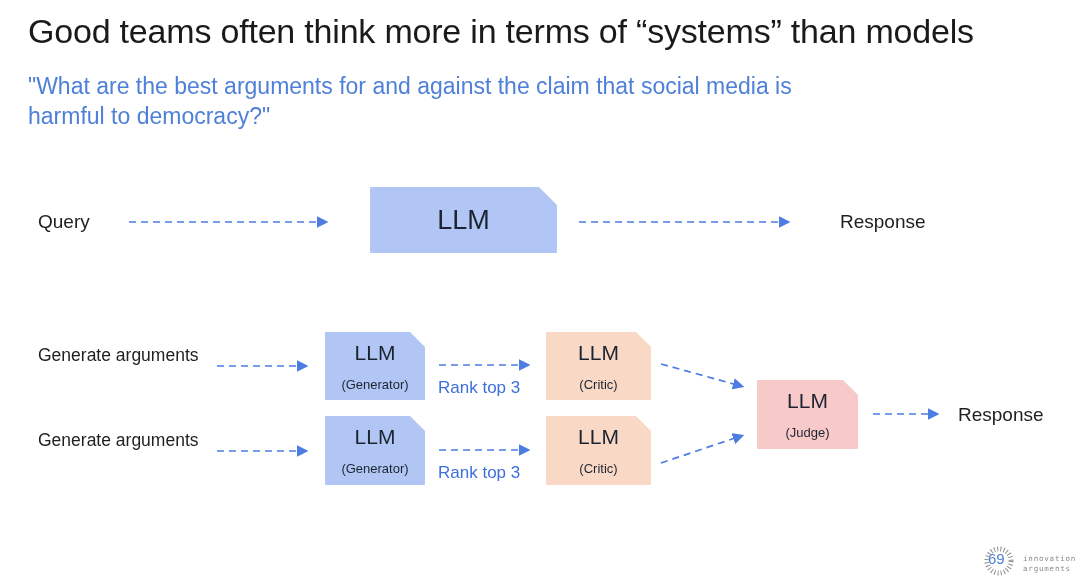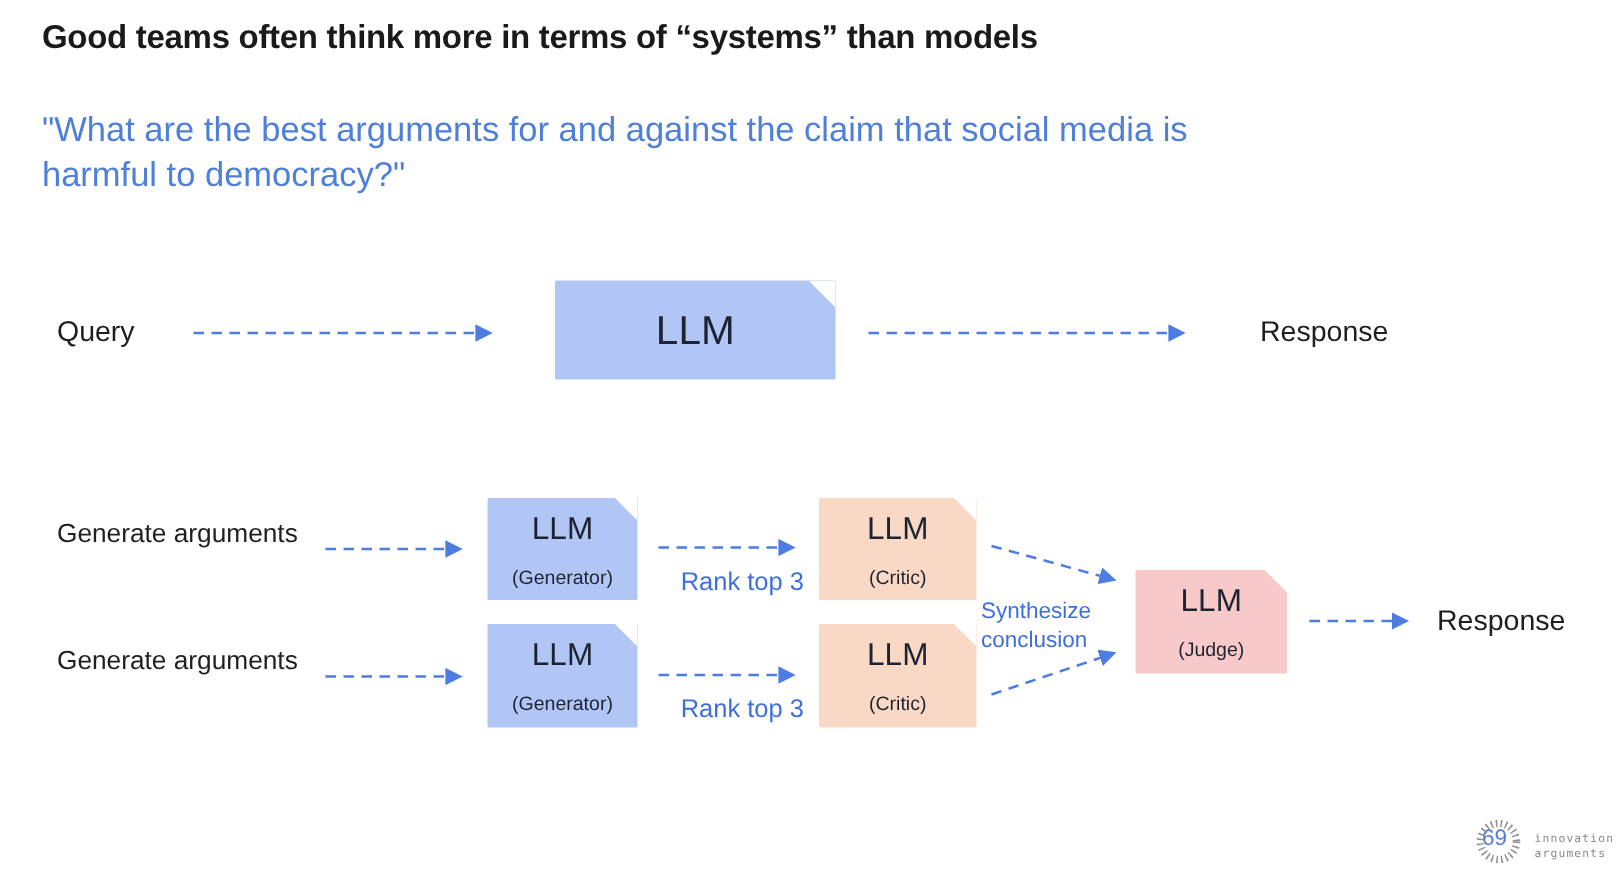--- a/index.html
+++ b/index.html
@@ -2,33 +2,33 @@
 <html style="--llm-blue: #b1c6f5; --critic-peach: #f9d9c5; --judge-pink: #f8c9c9; --arrow-blue: #4d7ce2; --label-blue: #3d6fdd; --subtitle-blue: #4f80d9; --page-blue: #4f7fd8;"><head>
 <meta charset="utf-8">
 <style>
   html,body{margin:0;padding:0;background:#fff;}
   .slide{
     position:relative;width:1080px;height:582px;background:#ffffff;
     font-family:"Liberation Sans",sans-serif;overflow:hidden;
   }
   .title{
     position:absolute;left:28px;top:12px;margin:0;
-    font-size:22px;font-weight:700;color:#1a1a1a;letter-spacing:-0.2px;
+    font-size:34px;font-weight:400;color:#1a1a1a;letter-spacing:-0.2px;
   }
   .subtitle{
     position:absolute;left:28px;top:71px;width:835px;margin:0;
     font-size:23px;line-height:30px;font-weight:400;
     color:var(--subtitle-blue,#4f80d9);
   }
   .lbl{position:absolute;font-size:19px;color:#1f1f1f;}
   .input-lbl{position:absolute;font-size:17.5px;line-height:22px;color:#1f1f1f;}
   .input-lbl b{font-weight:700;}
   .block{display:block;}
   .blue-lbl{position:absolute;color:var(--label-blue,#3d6fdd);}
-  .rank{width:98px;text-align:right;font-size:17px;}
+  .rank{width:98px;text-align:left;font-size:17px;}
   .synth{font-size:15px;line-height:19px;}
   .node{
     position:absolute;display:flex;flex-direction:column;align-items:center;
     justify-content:center;border-radius:1px;color:#1d2431;text-align:center;
   }
   .node::after{
     content:"";position:absolute;top:0;right:0;width:15px;height:15px;
     background:#fff;clip-path:polygon(0 0,100% 0,100% 100%);
   }
   .node.main::after{width:18px;height:18px;}
@@ -167,24 +167,20 @@
 
   <svg class="arr" style="left:658px;top:426px" width="92" height="42">
     <defs>
         <marker id="mk8" viewBox="0 0 10 10" refX="7" refY="5" markerWidth="6.8" markerHeight="6.8" orient="auto">
           <path d="M0,0 L10,5 L0,10 Z"></path>
         </marker>
       </defs>
     <line x1="3" y1="37" x2="83" y2="10" marker-end="url(#mk8)"></line>
   </svg>
 
-  <div class="blue-lbl synth" style="left:654px;top:398px">
-    <span class="block">Synthesize</span>
-    <span class="block">conclusion</span>
-  </div>
 
   <div class="node pink" style="left:757px;top:380px;width:101px;height:69px">
     <div class="t">LLM</div>
     <div class="s">(Judge)</div>
   </div>
 
   <svg class="arr" style="left:872px;top:409px" width="74" height="10">
     <defs>
         <marker id="mk9" viewBox="0 0 10 10" refX="7" refY="5" markerWidth="6.8" markerHeight="6.8" orient="auto">
           <path d="M0,0 L10,5 L0,10 Z"></path>

